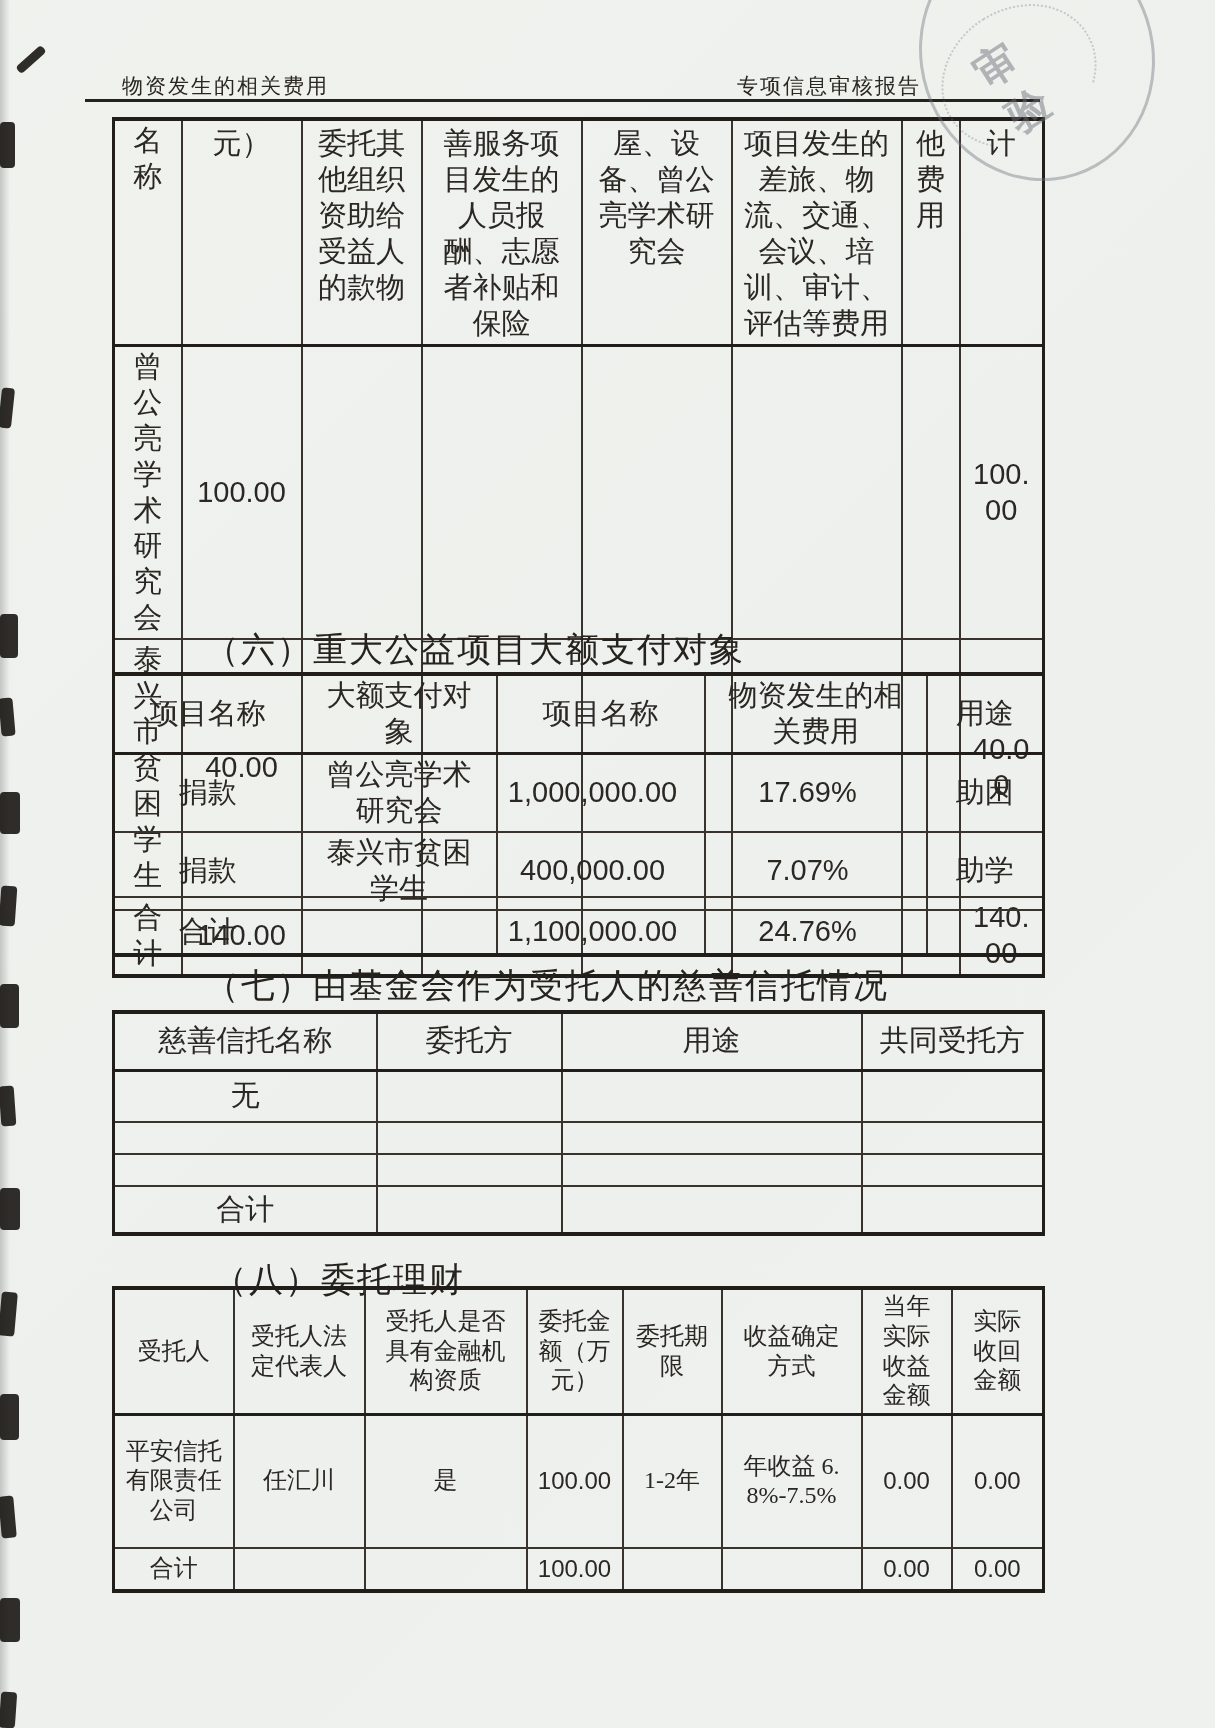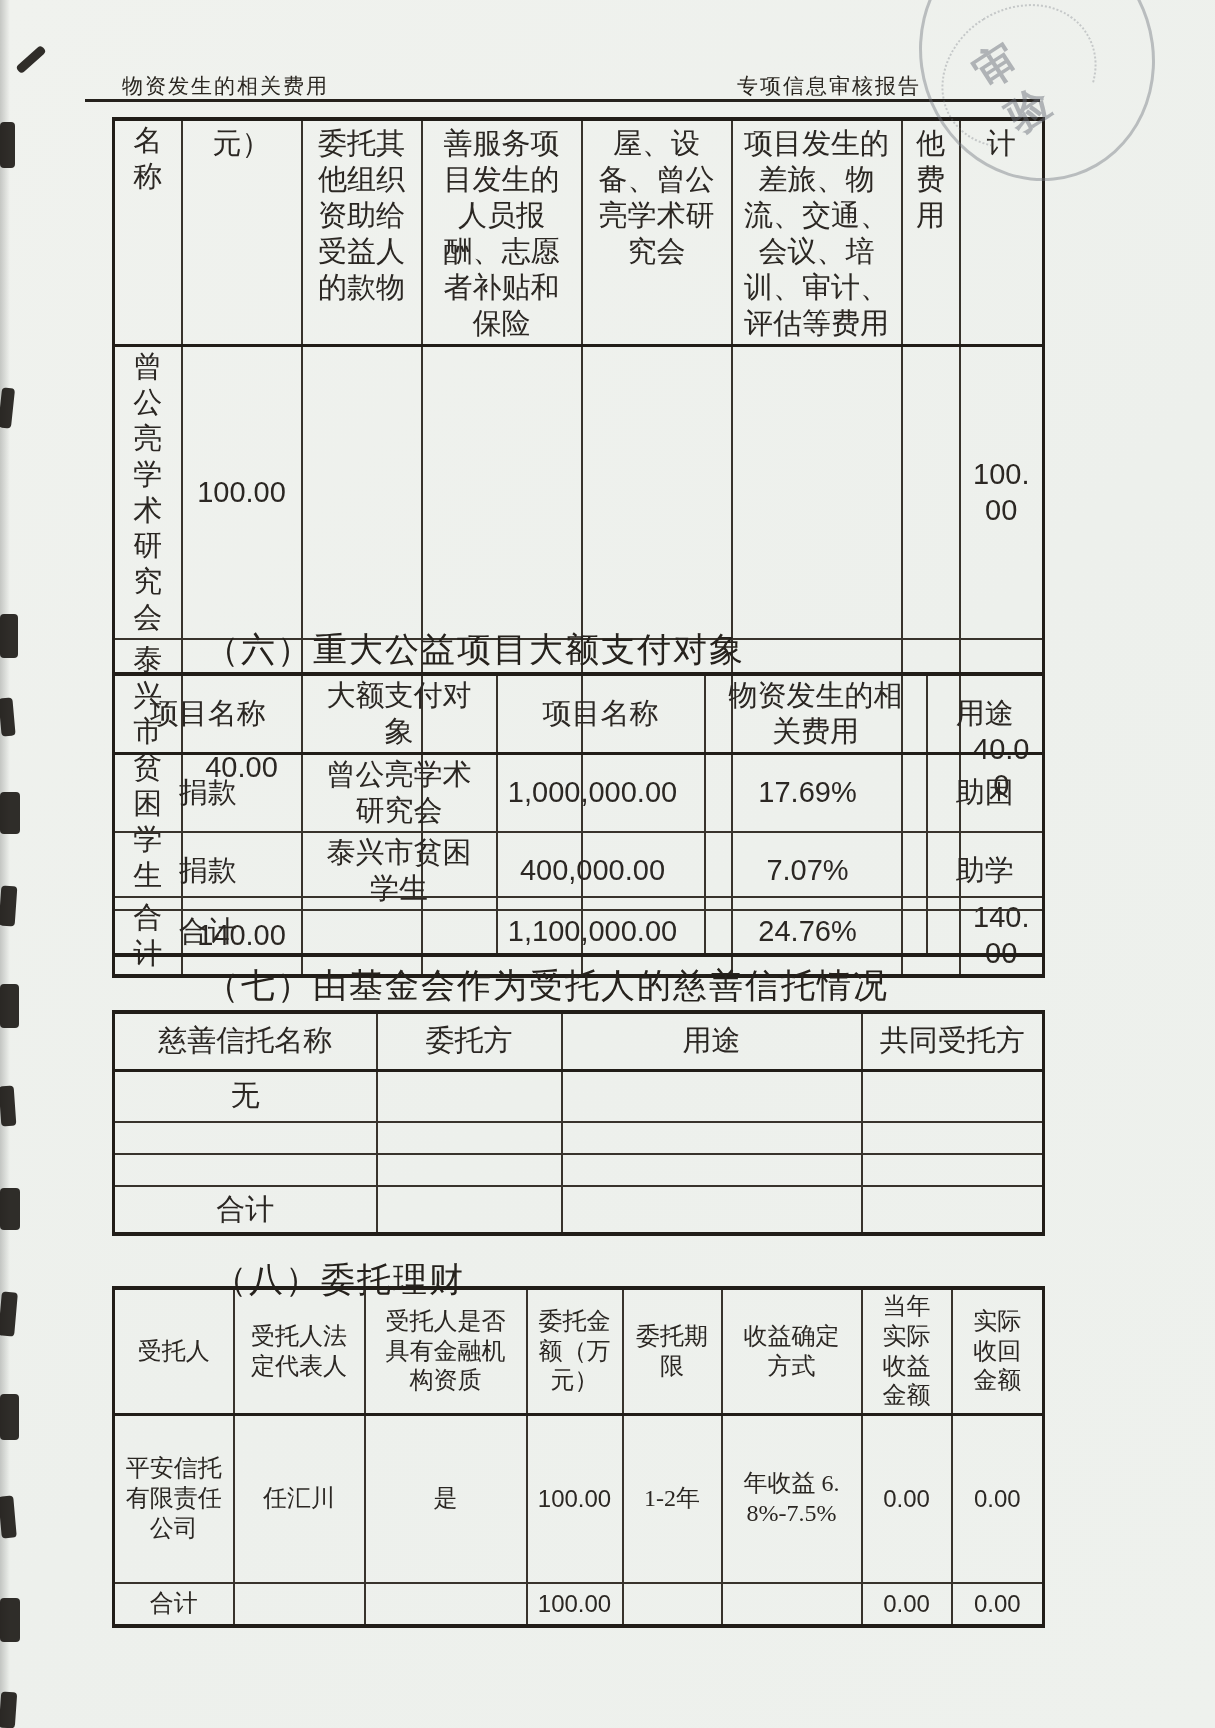--- a/index.html
+++ b/index.html
@@ -56,21 +56,21 @@
   
   #t7{left:112px;top:1010px;width:930px;}
   #t7 thead tr{height:58px;}
   #t7 tbody tr:nth-child(1){height:52px;}
   #t7 tbody tr:nth-child(2){height:32px;}
   #t7 tbody tr:nth-child(3){height:32px;}
   #t7 tbody tr:nth-child(4){height:48px;}
   
   #t8{left:112px;top:1286px;width:930px;font-size:24px;}
   #t8 thead tr{height:103px;}
-  #t8 tbody tr:nth-child(1){height:168px;}
+  #t8 tbody tr:nth-child(1){height:133px;}
   #t8 tbody tr:nth-child(2){height:43px;}
   
   .footer{position:absolute;left:0;right:30px;top:1598px;text-align:center;
     font-size:21px;letter-spacing:5px;color:#26221d;}
   
   .stamp{position:absolute;pointer-events:none;z-index:6;}
   .stamp-ring{position:absolute;left:920px;top:-72px;width:228px;height:248px;
     border:3px solid rgba(112,116,126,0.42);border-radius:50%;
     transform:rotate(-18deg);}
   .stamp-ring2{position:absolute;left:938px;top:8px;width:158px;height:132px;

